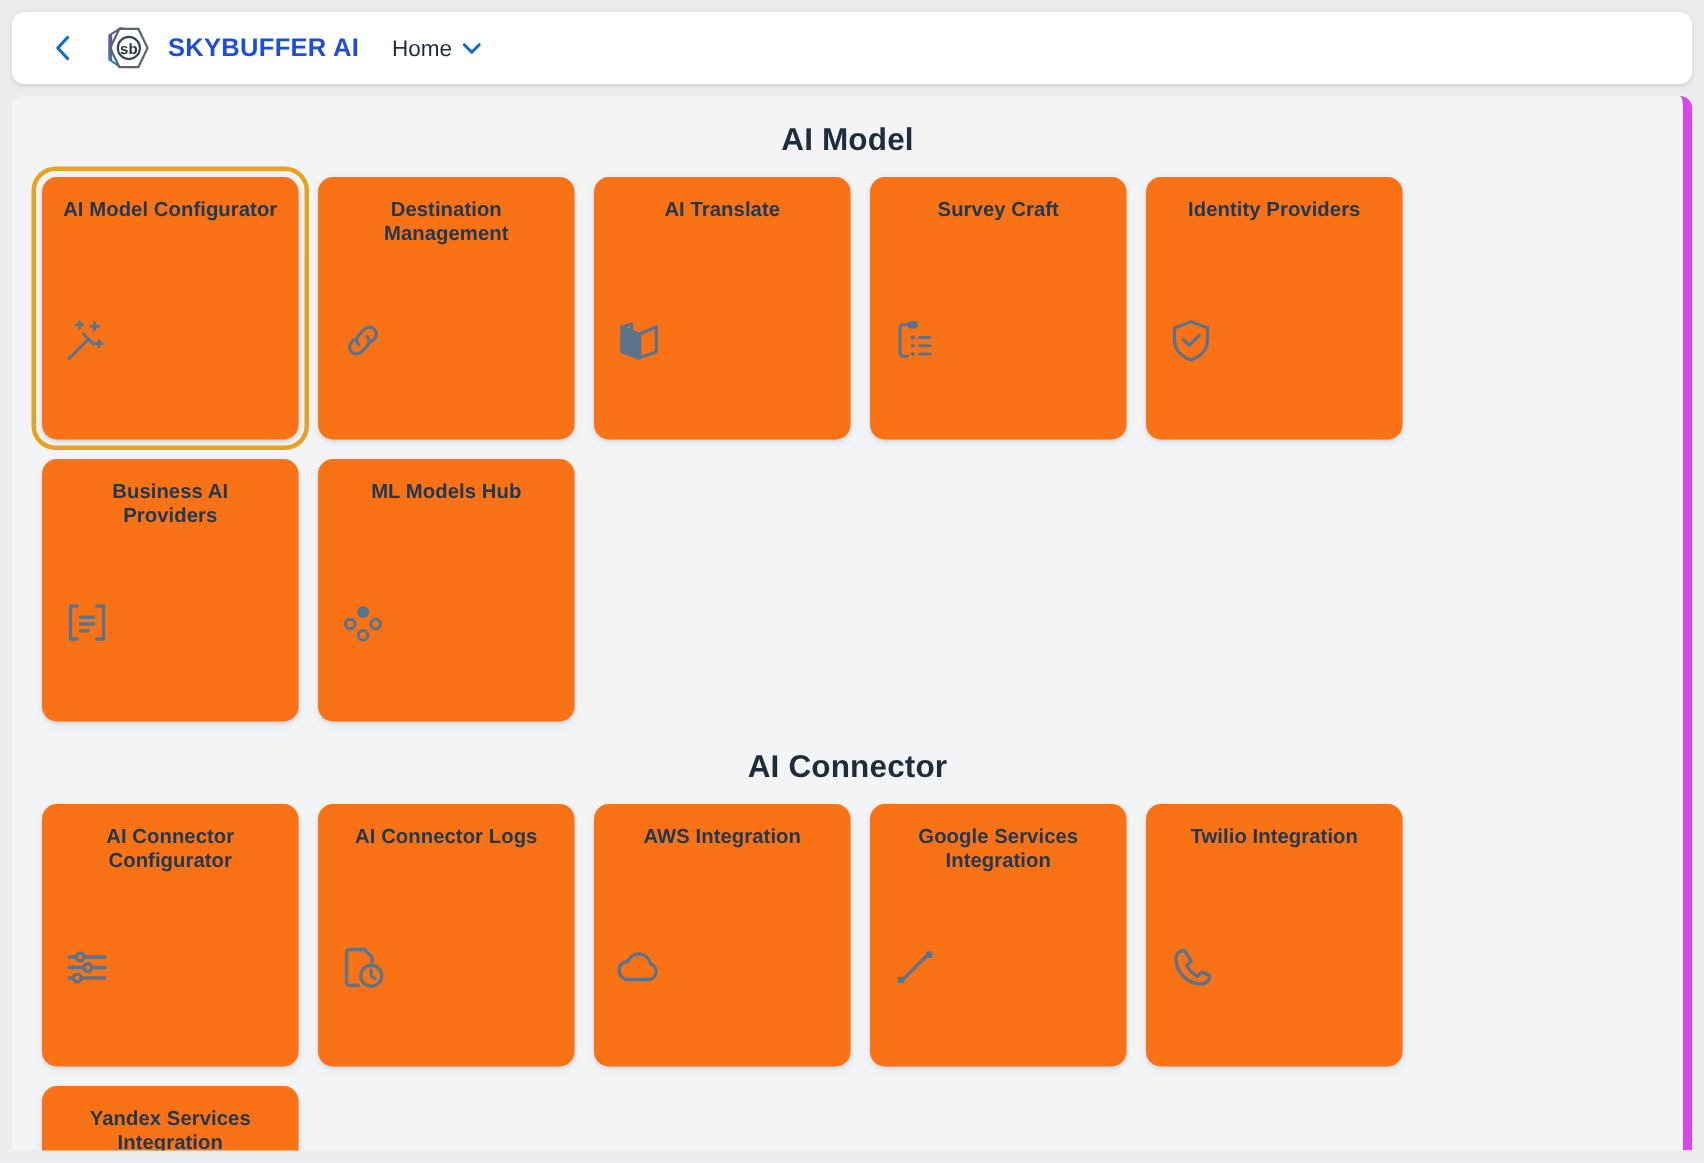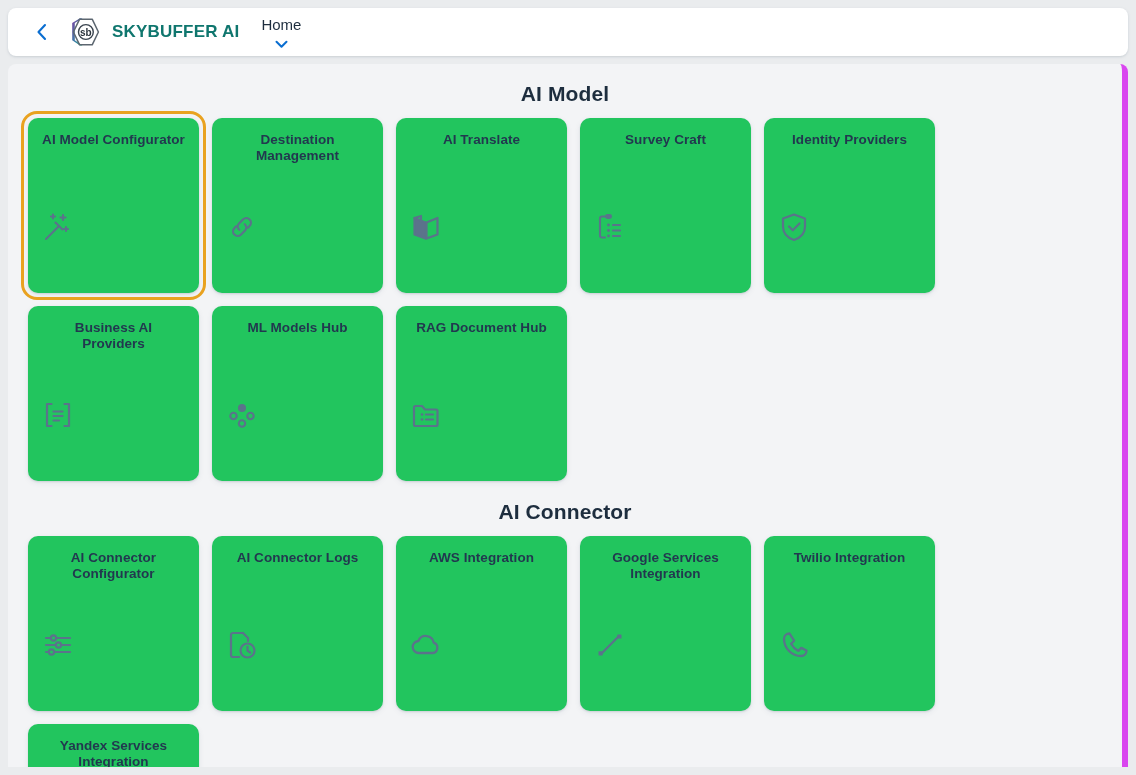--- a/index.html
+++ b/index.html
@@ -48,33 +48,32 @@
     margin-left: 8px;
     margin-right: 10px;
     flex: 0 0 auto;
     display: flex; align-items: center; justify-content: center;
   }
 
   .brand-title {
     font-size: 17px;
     font-weight: 700;
     letter-spacing: 0.2px;
-    color: #0f766e;
+    color: #1d4ed8;
     white-space: nowrap;
   }
 
   .home-menu {
     display: flex;
     align-items: center;
     gap: 7px;
     margin-left: 16px;
     cursor: pointer;
     padding: 4px 6px;
     border-radius: 5px;
-    flex-direction: column;
   }
   .home-label {
     font-size: 15px;
     color: #1d2d3e;
     font-weight: 400;
     white-space: nowrap;
   }
 
   
   .canvas {
@@ -107,21 +106,21 @@
   .card-grid {
     display: flex;
     flex-wrap: wrap;
     gap: 13px;
   }
 
   .card {
     position: relative;
     width: 171px;
     height: 175px;
-    background: #22c55e;
+    background: #f97316;
     border-radius: 10px;
     box-shadow: 0 1px 2px rgba(34,54,79,0.14), 0 2px 6px rgba(34,54,79,0.07);
     padding: 14px 14px 12px 14px;
     display: flex;
     flex-direction: column;
     cursor: pointer;
   }
 
   .card.focused::after {
     content: "";
@@ -271,31 +270,20 @@
           <div class="card-icon">
             <svg width="32" height="32" viewBox="0 0 32 32" fill="none" stroke="currentColor" stroke-width="2.1">
               <circle cx="16" cy="9" r="4" fill="currentColor" stroke="none"></circle>
               <circle cx="7.5" cy="17" r="3.2"></circle>
               <circle cx="24.5" cy="17" r="3.2"></circle>
               <circle cx="16" cy="24.5" r="3.2"></circle>
             </svg>
           </div>
         </div>
 
-        <div class="card">
-          <div class="card-title">RAG Document Hub</div>
-          <div class="card-icon">
-            <svg width="32" height="32" viewBox="0 0 32 32" fill="none" stroke="currentColor" stroke-width="2.2" stroke-linecap="round" stroke-linejoin="round">
-              <path d="M4 25.5 v-17 a1.5 1.5 0 0 1 1.5 -1.5 h6.5 l3 3.5 h11 a1.5 1.5 0 0 1 1.5 1.5 v13.5 a1.5 1.5 0 0 1 -1.5 1.5 h-20.5 a1.5 1.5 0 0 1 -1.5 -1.5 z"></path>
-              <circle cx="12" cy="15.5" r="1.3" fill="currentColor" stroke="none"></circle>
-              <circle cx="12" cy="20.5" r="1.3" fill="currentColor" stroke="none"></circle>
-              <path d="M16 15.5 h7 M16 20.5 h7"></path>
-            </svg>
-          </div>
-        </div>
 
       </div>
 
       <div class="section-title second">AI Connector</div>
 
       <div class="card-grid">
 
         <div class="card">
           <div class="card-title">AI Connector Configurator</div>
           <div class="card-icon">

